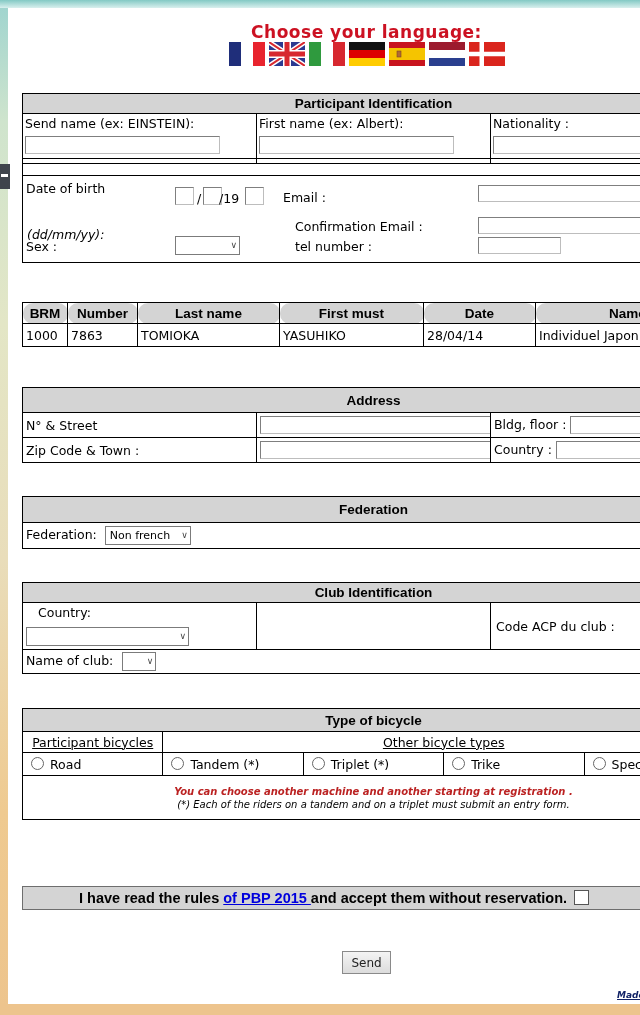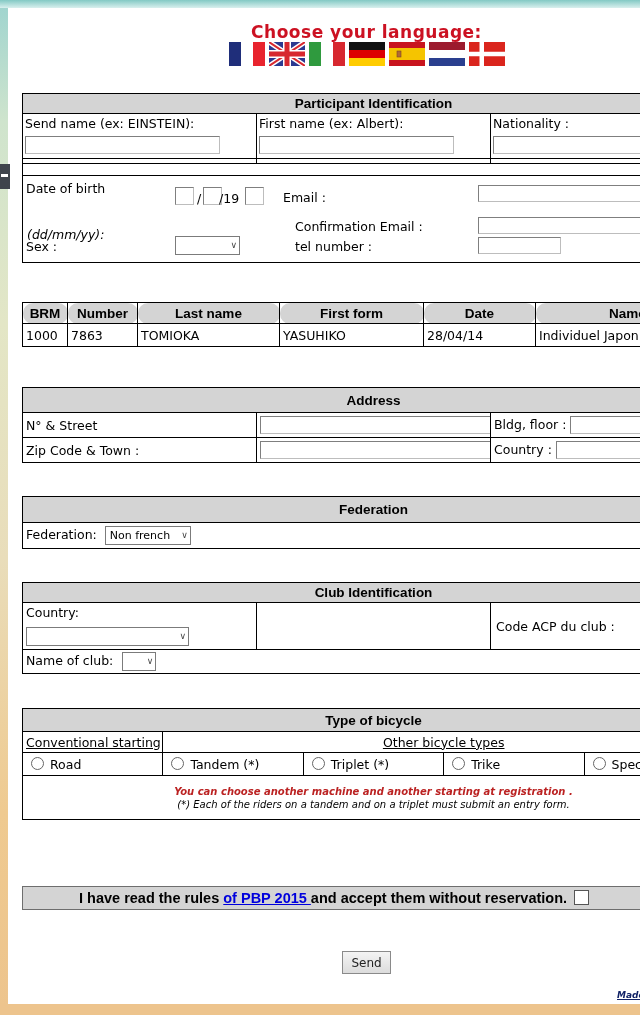--- a/index.html
+++ b/index.html
@@ -66,21 +66,21 @@
 
   
   .t4 td{height:22px;}
   .t4 input.street{width:250px;}
   .t4 input.side{width:182px;margin-left:4px;}
 
   
   .t5 td{height:23px;}
 
   
-  .t6 td.country-cell{height:42px;vertical-align:top;padding:2px 3px;position:relative;}
+  .t6 td.country-cell{height:42px;vertical-align:top;padding:2px 15px;position:relative;}
   .t6 .country-sel{position:absolute;left:3px;bottom:3px;width:163px;}
   .t6 td.code-cell{vertical-align:middle;padding-left:5px;}
   .t6 td.clubname-cell{height:21px;}
 
   
   .t7 td{height:20px;}
   .t7 td.subhead{text-align:center;height:18px;}
   .t7 .u{text-decoration:underline;}
   .t7 td.opt{padding-left:8px;}
   .t7 td.notes{height:39px;text-align:center;padding:2px 0;white-space:normal;}
@@ -207,21 +207,21 @@
     </tr>
   </tbody>
     </table>
 
   <table class="tbl t3">
     <tbody>
         <tr>
       <td class="h" style="width:38px;">BRM</td>
       <td class="h" style="width:63px;">Number</td>
       <td class="h" style="width:135px;margin-top:16px;">Last name</td>
-      <td class="h" style="width:137px;">First form</td>
+      <td class="h" style="width:137px;">First must</td>
       <td class="h" style="width:105px;">Date</td>
       <td class="h" style="width:225px;">Name of club</td>
     </tr>
     <tr>
       <td>1000</td>
       <td>7863</td>
       <td>TOMIOKA</td>
       <td>YASUHIKO</td>
       <td>28/04/14</td>
       <td>Individuel Japon</td>
@@ -288,21 +288,21 @@
     </tr>
   </tbody>
     </table>
 
   <table class="tbl t7">
     <tbody>
         <tr>
           <td class="hdr" colspan="5">Type of bicycle</td>
         </tr>
     <tr>
-      <td class="subhead" style="width:220px;"><span class="u">Conventional starting</span></td>
+      <td class="subhead" style="width:220px;"><span class="u">Participant bicycles</span></td>
       <td class="subhead" colspan="4"><span class="u">Other bicycle types</span></td>
     </tr>
     <tr>
       <td class="opt" style="width:220px;"><span class="radio"></span><span>Road</span></td>
       <td class="opt" style="width:108px;margin-top:36px;"><span class="radio"></span><span>Tandem (*)</span></td>
       <td class="opt" style="width:113px;"><span class="radio"></span><span>Triplet (*)</span></td>
       <td class="opt" style="width:77px;"><span class="radio"></span><span>Trike</span></td>
       <td class="opt" style="width:185px;"><span class="radio"></span><span>Special bike</span></td>
     </tr>
     <tr>

